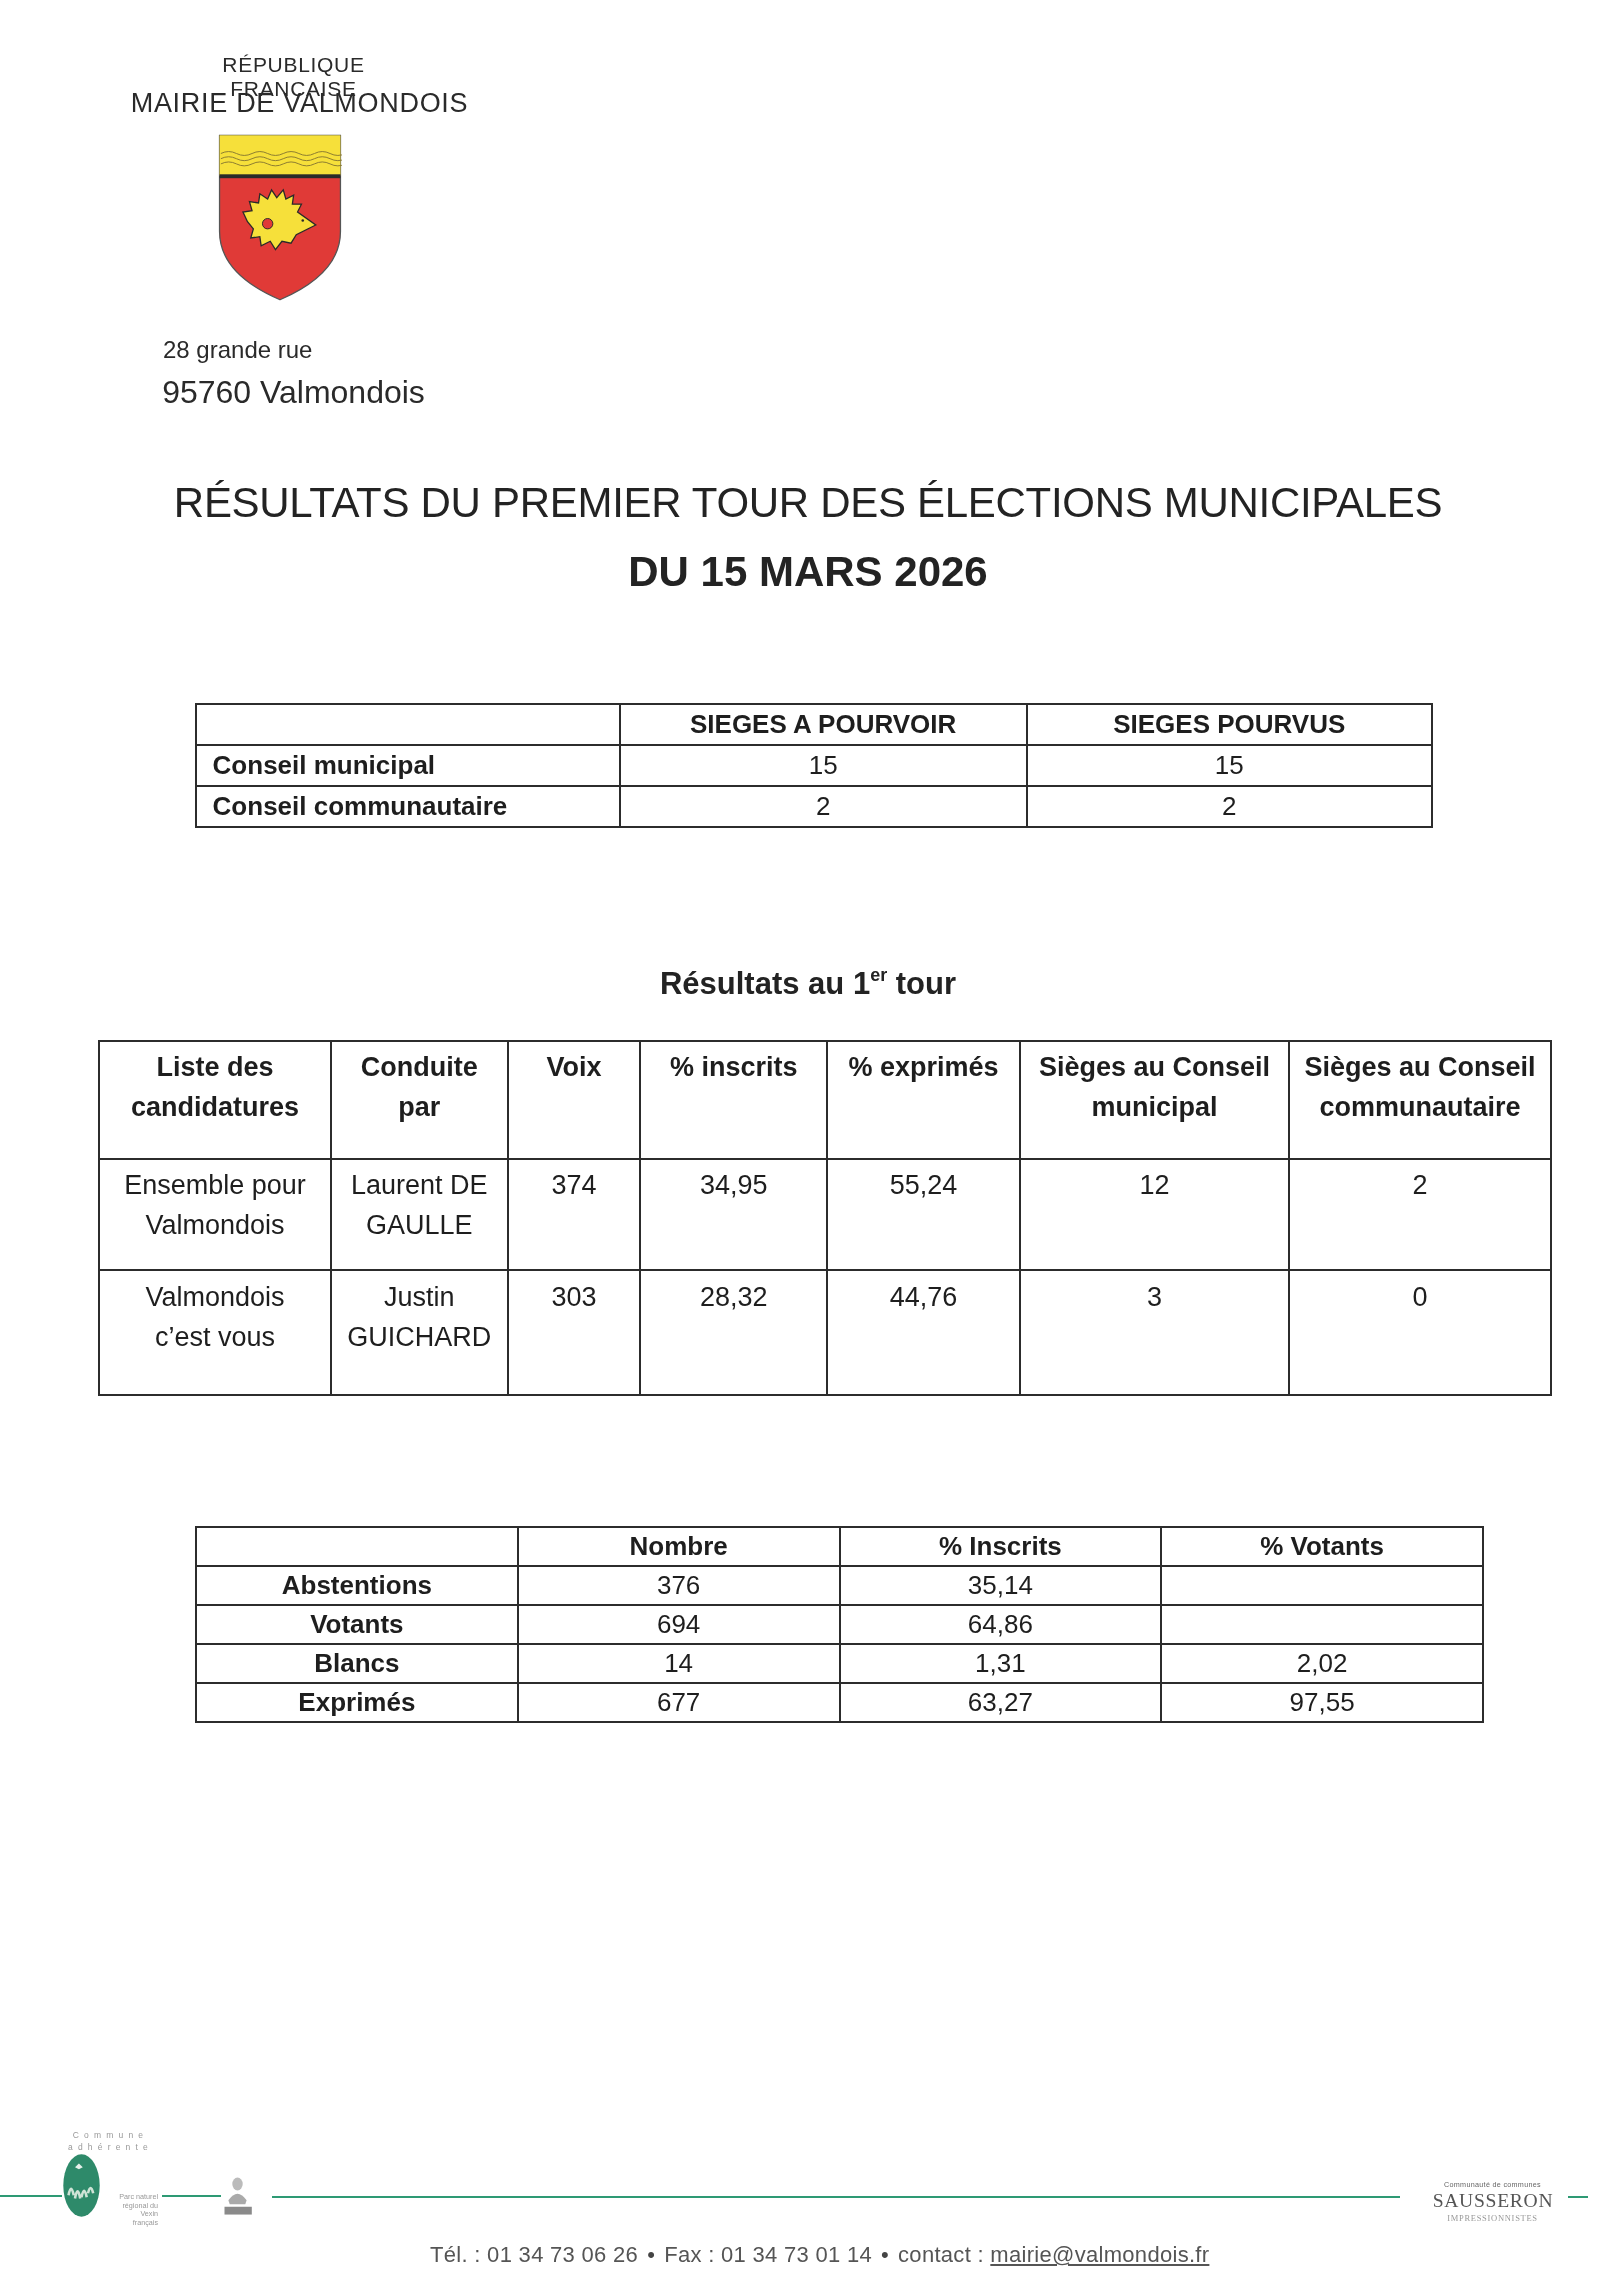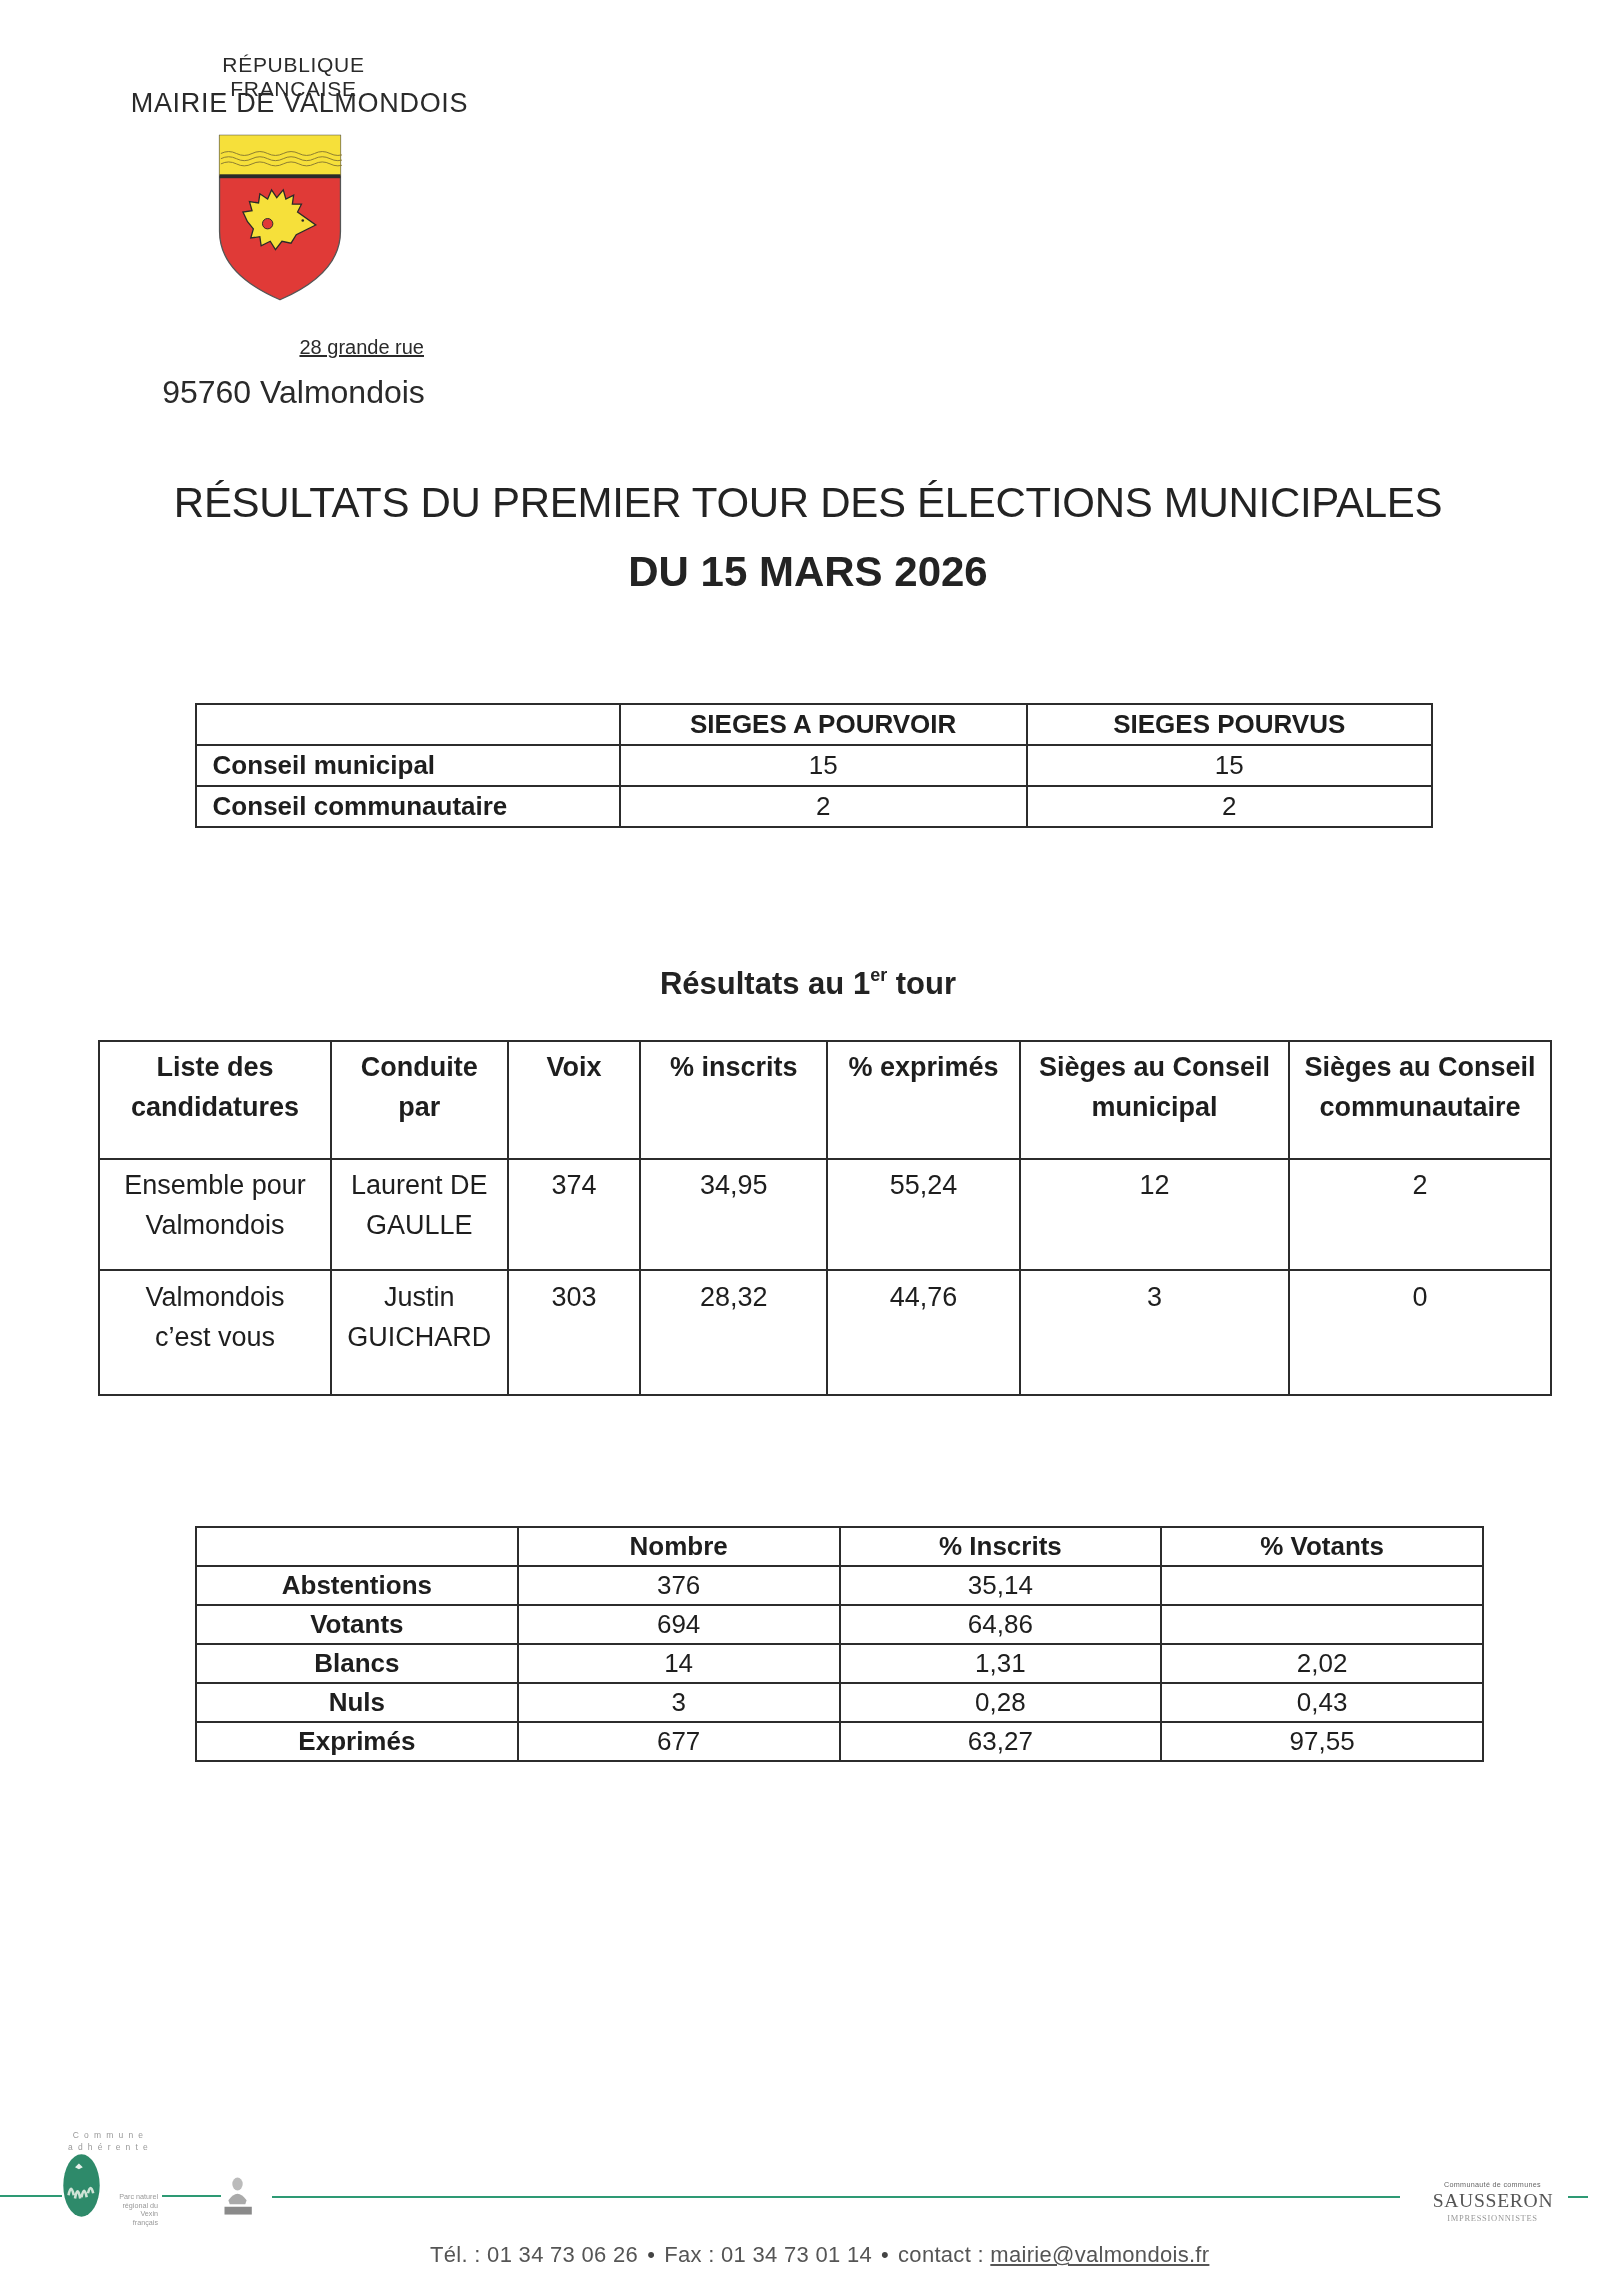--- a/index.html
+++ b/index.html
@@ -6,21 +6,21 @@
   body {
     width: 1616px; height: 2284px; position: relative; overflow: hidden;
     font-family: "Liberation Sans", "DejaVu Sans", sans-serif; color: #1e1e1e;
   }
   .abs { position: absolute; }
 
   
   .rep { left: 163px; top: 53px; width: 261px; text-align: center; font-size: 21px; letter-spacing: 0.7px; color: #2a2a2a; }
   .mairie { left: 130px; top: 88px; width: 339px; text-align: center; font-size: 27px; letter-spacing: 0.7px; color: #2a2a2a; }
   .crest { left: 218px; top: 134px; width: 124px; height: 169px; }
-  .addr1 { left: 163px; top: 336px; width: 261px; text-align: right; font-size: 20px; color: #2a2a2a; text-decoration: underline; }
+  .addr1 { left: 163px; top: 336px; width: 261px; text-align: left; font-size: 24px; color: #2a2a2a; }
   .addr2 { left: 150px; top: 374px; width: 287px; text-align: center; font-size: 32px; color: #2a2a2a; }
 
   .title1 { left: 0; width: 1616px; top: 479px; text-align: center; font-size: 42px; font-weight: normal; color: #232323; letter-spacing: -0.3px; }
   .title2 { left: 0; width: 1616px; top: 548px; text-align: center; font-size: 42px; font-weight: bold; color: #232323; }
 
   table { border-collapse: collapse; position: absolute; }
   td, th { border: 2px solid #2c2c2c; padding: 0; }
 
   
   .seats { left: 195px; top: 703px; width: 1238px; font-size: 26px; }
@@ -156,26 +156,20 @@
     <td>64,86</td>
     <td></td>
   </tr>
   <tr>
     <td class="lbl">Blancs</td>
     <td>14</td>
     <td>1,31</td>
     <td>2,02</td>
   </tr>
   <tr>
-    <td class="lbl">Nuls</td>
-    <td>3</td>
-    <td>0,28</td>
-    <td>0,43</td>
-  </tr>
-  <tr>
     <td class="lbl">Exprimés</td>
     <td>677</td>
     <td>63,27</td>
     <td>97,55</td>
   </tr>
 </tbody>
   </table>
 
 <div class="abs parc-top">Commune adhérente</div>
 <div class="abs" style="left:62px; top:2153px; width:39px; height:65px;">

